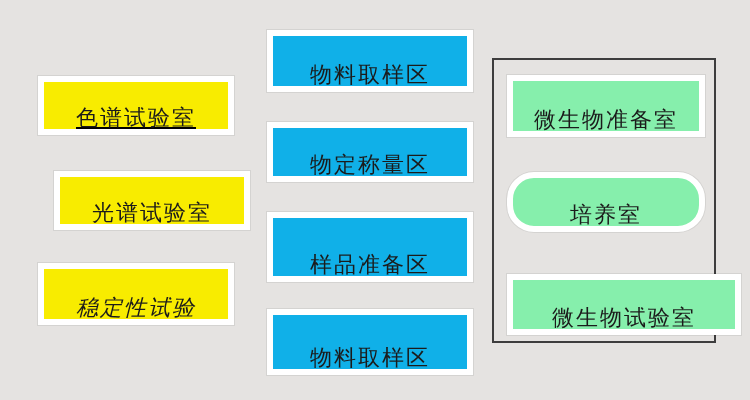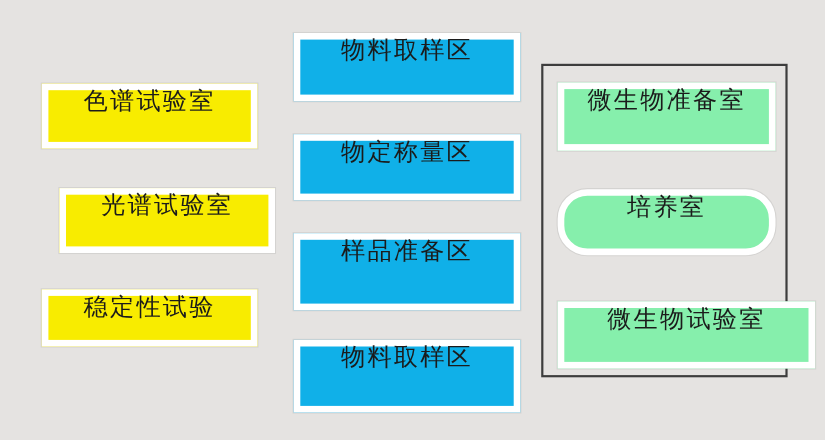--- a/index.html
+++ b/index.html
@@ -13,21 +13,21 @@
     background: #e5e3e1;
     overflow: hidden;
     font-family: "DejaVu Serif", "Liberation Serif", serif;
   }
   .box {
     position: absolute;
     box-sizing: border-box;
     border: 6px solid #ffffff;
     box-shadow: 0 0 0 1px rgba(0,0,0,0.07);
     display: flex;
-    align-items: flex-start;
+    align-items: flex-end;
     justify-content: center;
   }
   .box-label {
     color: #1b1b1b;
     font-size: 22px;
     letter-spacing: 2px;
     white-space: nowrap;
     line-height: 1;
   }
   .yellow { background: #f8ec00; }
@@ -37,23 +37,23 @@
     position: absolute;
     box-sizing: border-box;
     left: 492px;
     top: 58px;
     width: 224px;
     height: 285px;
     border: 2px solid #3d3d3d;
     background: transparent;
   }
   
-  .y1 { left: 38px;  top: 76px;  width: 196px; height: 59px; }
+  .y1 { left: 38px;  top: 76px;  width: 196px; height: 59px; text-decoration: underline; }
   .y2 { left: 38px;  top: 171px; width: 196px; height: 59px; margin-left: 16px; }
-  .y3 { left: 38px;  top: 263px; width: 196px; height: 52px; }
+  .y3 { left: 38px;  top: 263px; width: 196px; height: 62px; font-style: italic; }
   
   .c1 { left: 267px; top: 30px;  width: 206px; height: 62px; }
   .c2 { left: 267px; top: 122px; width: 206px; height: 60px; }
   .c3 { left: 267px; top: 212px; width: 206px; height: 70px; }
   .c4 { left: 267px; top: 309px; width: 206px; height: 66px; }
   
   .g1 { left: 13px; top: 15px;  width: 198px; height: 62px; }
   .g2 { left: 13px; top: 112px; width: 198px; height: 60px; border-radius: 27px; }
   .g3 { left: 13px; top: 202px; width: 234px; height: 61px; margin-top: 12px; }
 </style>

